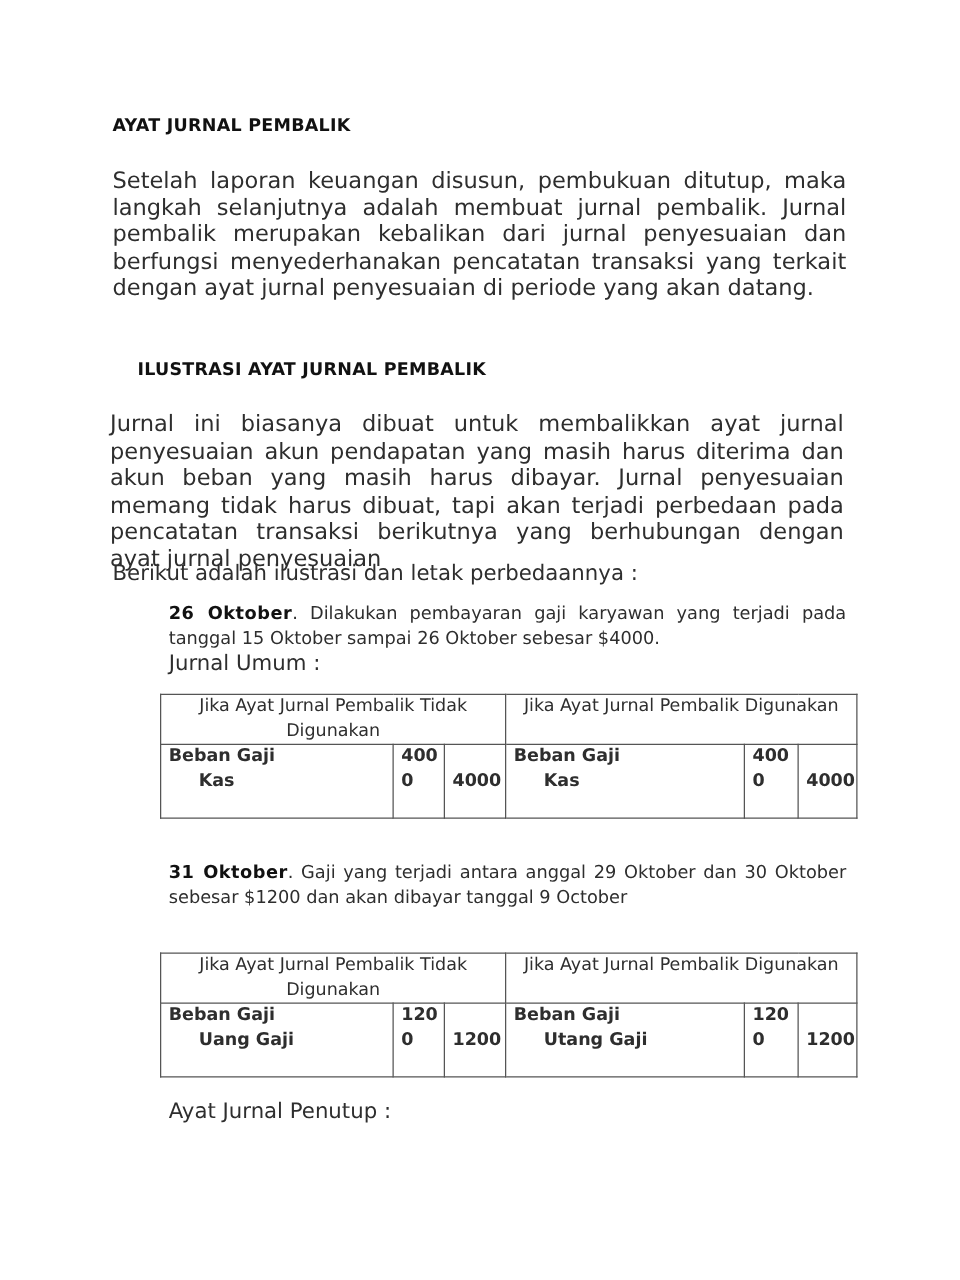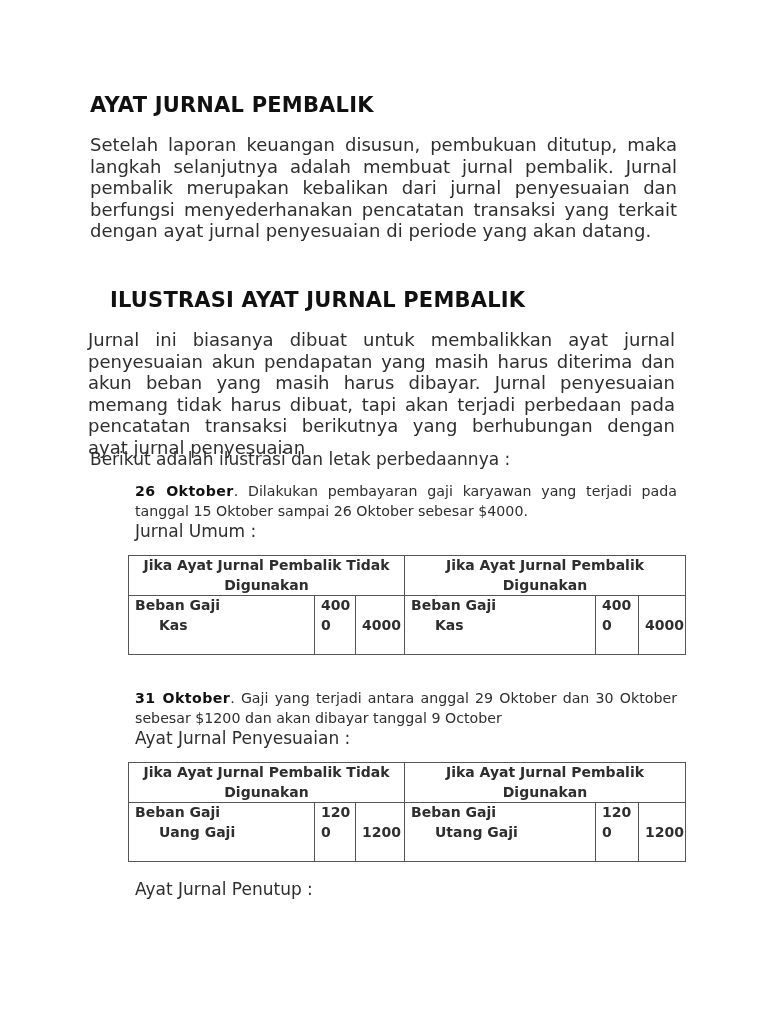--- a/index.html
+++ b/index.html
@@ -1,28 +1,28 @@
 <!DOCTYPE html>
 <html><head>
 <meta charset="utf-8">
 <style>
   html, body { margin:0; padding:0; background:#ffffff; }
   body { width:768px; height:1024px; position:relative; overflow:hidden;
          font-family:"DejaVu Sans", sans-serif; color:#2a2a2a; }
   .page { position:absolute; left:0; top:0; width:768px; height:1024px; background:#fff; }
   h1 { position:absolute; margin:0; font-family:"DejaVu Sans", sans-serif; font-weight:bold;
-       font-size:21px; color:#111; letter-spacing:0.2px; white-space:nowrap; }
+       font-size:14px; color:#111; letter-spacing:0.2px; white-space:nowrap; }
   .para { position:absolute; margin:0; font-size:18px; line-height:21.5px; text-align:justify;
           text-align-last:left; color:#2e2e2e; }
   .line { position:absolute; margin:0; font-size:17px; line-height:20px; color:#2e2e2e; white-space:nowrap; }
   .entry { position:absolute; font-size:14.2px; line-height:20px; text-align:justify; color:#2e2e2e; }
   .entry b { color:#111; letter-spacing:0.4px; }
   table.j { position:absolute; border-collapse:collapse; font-size:14px; color:#2e2e2e; table-layout:fixed; }
   table.j td, table.j th { border:1px solid #555; padding:0; vertical-align:top;font-weight:bold; }
-  table.j th { font-weight:bold; text-align:center; line-height:19.5px; padding:0 10px; }
+  table.j th { font-weight:normal; text-align:center; line-height:19.5px; padding:0 10px; }
   table.j td { line-height:19.5px; padding-left:6px; }
   .acct-credit { padding-left:24px; display:block; }
   .num { word-break:break-all; }
 </style>
 </head>
 <body>
 
 <div class="page">
 
   <h1 style="left:90px; top:93px;">AYAT JURNAL PEMBALIK</h1>
@@ -58,21 +58,20 @@
       <td><span>Beban Gaji</span><span class="acct-credit">Kas</span></td>
       <td class="num">4000</td>
       <td class="num"><div style="height:19.5px"></div><span>4000</span></td>
     </tr>
   </tbody>
     </table>
 
   <div class="entry" style="left:135px; top:688px; width:542px;">
     <b>31 Oktober</b><span>. Gaji yang terjadi antara anggal 29 Oktober dan 30 Oktober sebesar $1200 dan akan dibayar tanggal 9 October</span>
   </div>
-  <p class="line" style="left:135px; top:728px;">Ayat Jurnal Penyesuaian :</p>
 
   <table class="j" style="left:128px; top:762px; width:557px;">
     <colgroup>
         <col style="width:186px">
         <col style="width:41px">
         <col style="width:49px">
         <col style="width:191px">
         <col style="width:43px">
         <col style="width:47px">
       </colgroup>

